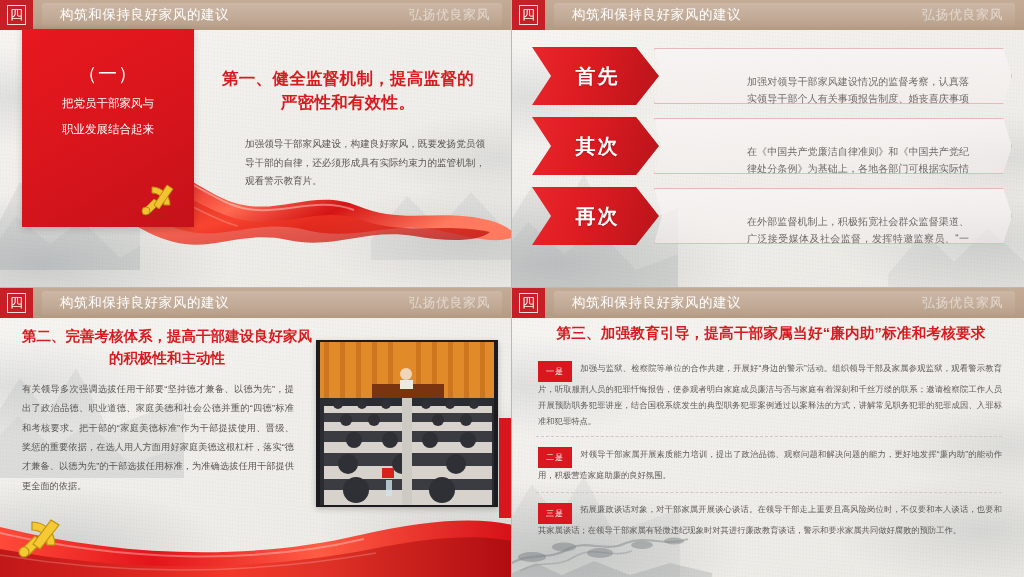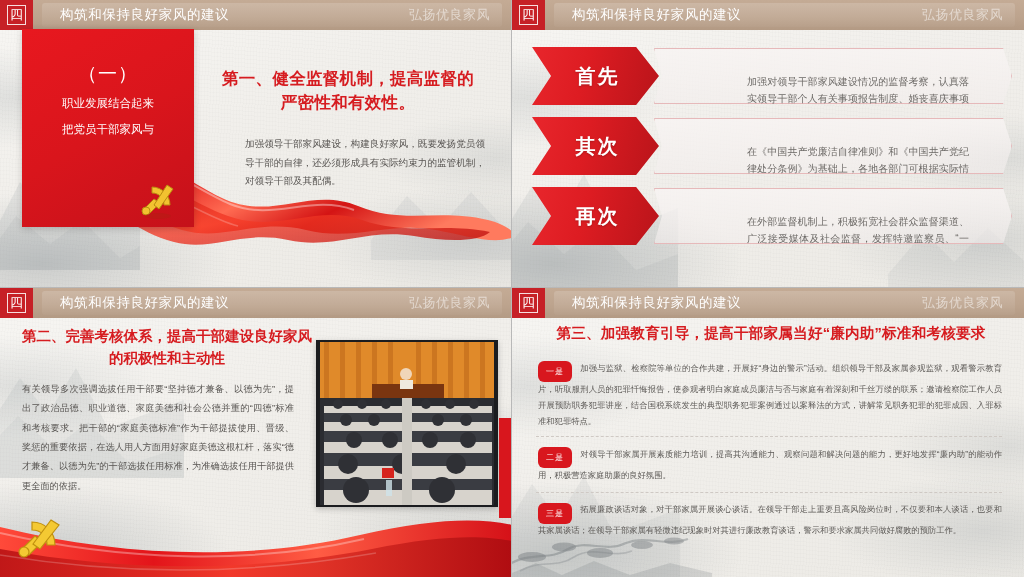--- a/index.html
+++ b/index.html
@@ -157,21 +157,21 @@
   .s4-h {
     position:absolute; left:24px; top:36px; right:18px;
     color:#d61c20; font-size:14.6px; font-weight:bold; text-align:center;
     letter-spacing:.2px;
   }
   .s4-item { position:absolute; left:26px; right:22px; }
   .s4-tag {
     display:inline-block; background:#d8171e; color:#fff;
     font-size:8px; padding:2.5px 8px; letter-spacing:1px;
     vertical-align:top; margin-right:8px;
-    position:relative; top:1px;border-radius:6px;
+    position:relative; top:1px;
   }
   .s4-item p {
     color:#5d5a57; font-size:8.3px; line-height:1.95; text-align:justify;
     text-indent:0;
   }
   .s4-sep {
     position:absolute; left:24px; right:22px; height:0;
     border-top:1px dashed #cfc9c4;
   }
 
@@ -226,37 +226,37 @@
                  C400 96 372 86 340 80 C292 71 258 92 210 80 C160 68 128 92 86 80 C44 68 14 44 0 40 Z" fill="url(#rb1)"></path>
         <path d="M6 26 C50 16 92 52 132 66 C182 84 220 54 266 70 C312 86 346 72 394 82
                  C382 92 352 92 318 86 C270 78 238 100 192 90 C146 80 116 102 78 92 C40 82 18 58 6 56 Z" fill="url(#rb2)" opacity=".78"></path>
         <path d="M12 8 C52 0 96 38 134 54 C178 72 214 44 258 60" stroke="rgba(255,255,255,.38)" stroke-width="2" fill="none"></path>
         <path d="M30 40 C70 34 104 66 142 76" stroke="rgba(255,255,255,.22)" stroke-width="1.6" fill="none"></path>
       </svg>
     </div>
 
     <div class="s1-card">
       <div class="no">（一）</div>
+      <div class="ln">把党员干部家风与</div>
       <div class="ln">职业发展结合起来</div>
-      <div class="ln">把党员干部家风与</div>
       <div class="s1-emblem">
         <svg width="44" height="40" viewBox="0 0 44 40">
           <g fill="#f2c230" stroke="#b98c10" stroke-width="1">
             <path d="M8 30 L18 20 L24 24 L14 34 Z"></path>
             <path d="M16 8 C26 8 34 16 34 26 L28 26 C28 19 23 14 16 14 Z"></path>
             <path d="M31 6 L37 10 L23 30 L18 26 Z"></path>
             <circle cx="10" cy="32" r="4"></circle>
           </g>
           <ellipse cx="22" cy="37" rx="13" ry="3" fill="rgba(180,30,20,.55)"></ellipse>
         </svg>
       </div>
     </div>
 
     <div class="s1-h">第一、健全监督机制，提高监督的严密性和有效性。</div>
-    <div class="s1-p">加强领导干部家风建设，构建良好家风，既要发扬党员领导干部的自律，还必须形成具有实际约束力的监管机制，对领导干部及其配偶。</div>
+    <div class="s1-p">加强领导干部家风建设，构建良好家风，既要发扬党员领导干部的自律，还必须形成具有实际约束力的监管机制，观看警示教育片。</div>
   </div>
 
   <div class="slide r">
     <div class="bg"></div>
     <div class="ink" style="left:-14px;top:130px;width:180px;height:160px;">
       <svg width="180" height="160" viewBox="0 0 180 160">
         <path d="M0 112 L34 56 L60 90 L86 44 L116 104 L180 78 L180 160 L0 160Z" fill="rgba(122,133,140,.24)"></path>
         <path d="M0 128 L30 92 L66 124 L98 98 L138 140 L180 124 L180 160 L0 160Z" fill="rgba(108,120,127,.17)"></path>
       </svg>
     </div>
@@ -453,21 +453,21 @@
     </div>
 
     <div class="s4-h">第三、加强教育引导，提高干部家属当好“廉内助”标准和考核要求</div>
 
     <div class="s4-item" style="top:72px;">
       <p><span class="s4-tag">一是</span><span>加强与监狱、检察院等单位的合作共建，开展好“身边的警示”活动。组织领导干部及家属参观监狱，观看警示教育片，听取服刑人员的犯罪忏悔报告，使参观者明白家庭成员廉洁与否与家庭有着深刻和千丝万缕的联系；邀请检察院工作人员开展预防职务犯罪讲座，结合国税系统发生的典型职务犯罪案例通过以案释法的方式，讲解常见职务犯罪的犯罪成因、入罪标准和犯罪特点。</span></p>
     </div>
     <div class="s4-sep" style="top:148px;"></div>
 
     <div class="s4-item" style="top:158px;">
-      <p><span class="s4-tag">二是</span><span>对领导干部家属开展素质能力培训，提高其沟通能力、观察问题和解决问题的能力，更好地发挥“廉内助”的能动作用，积极营造家庭助廉的良好氛围。</span></p>
+      <p><span class="s4-tag">二是</span><span>对领导干部家属开展素质能力培训，提出了政治品德、观察问题和解决问题的能力，更好地发挥“廉内助”的能动作用，积极营造家庭助廉的良好氛围。</span></p>
     </div>
     <div class="s4-sep" style="top:204px;"></div>
 
     <div class="s4-item" style="top:214px;font-family:Liberation Serif, serif;">
       <p><span class="s4-tag">三是</span><span>拓展廉政谈话对象，对干部家属开展谈心谈话。在领导干部走上重要且高风险岗位时，不仅要和本人谈话，也要和其家属谈话；在领导干部家属有轻微违纪现象时对其进行廉政教育谈话，警示和要求家属共同做好腐败的预防工作。</span></p>
     </div>
   </div>
 
 </div>
 

